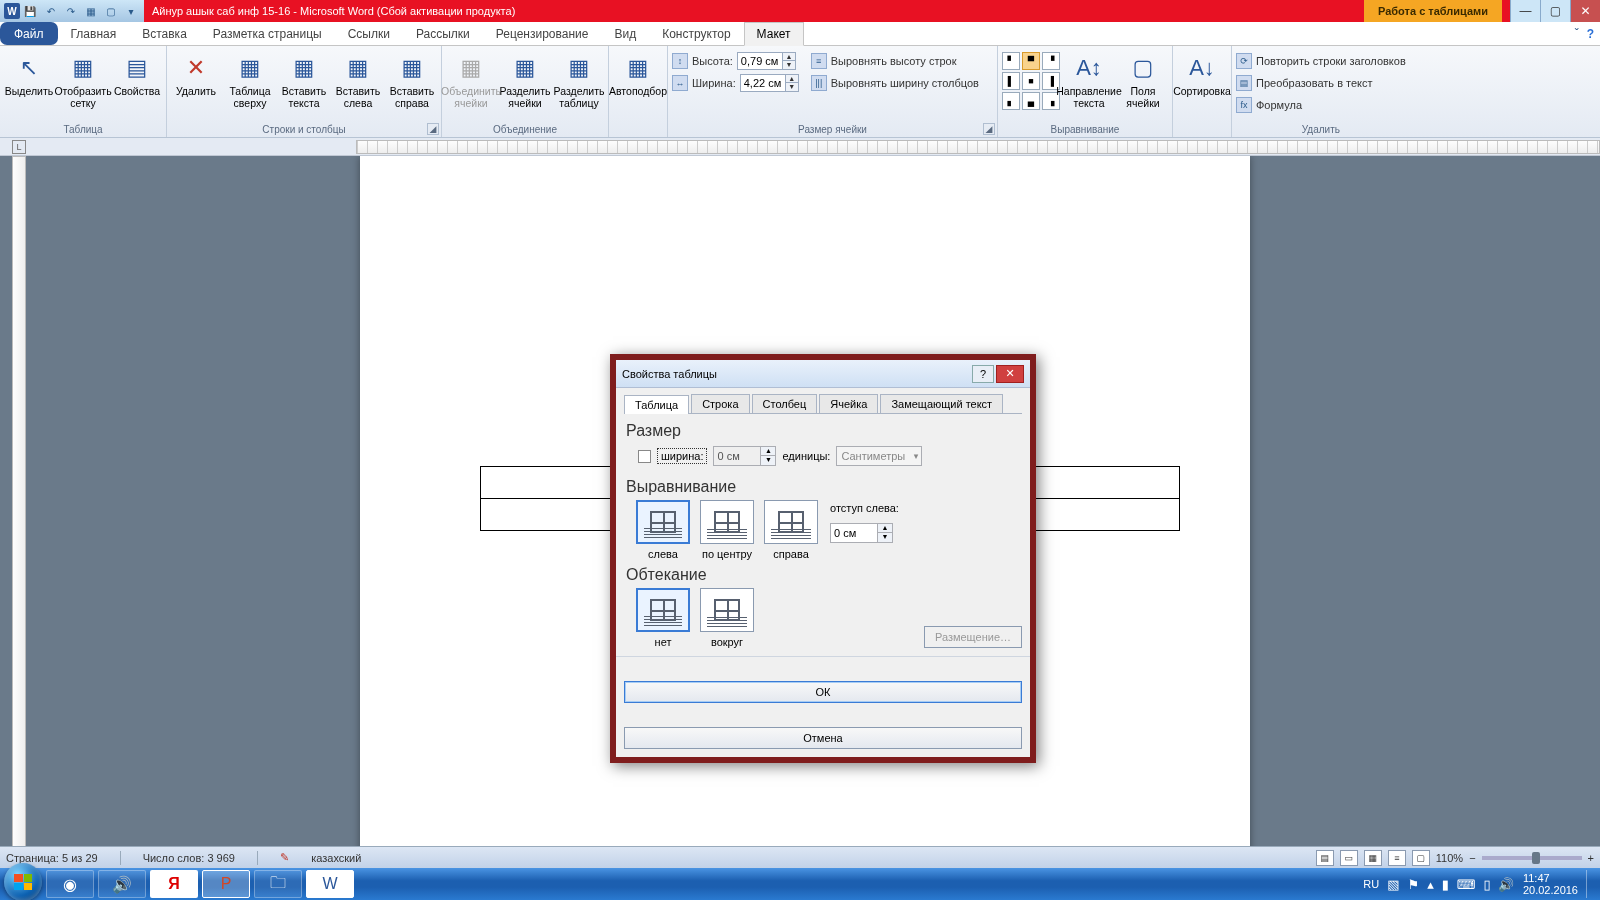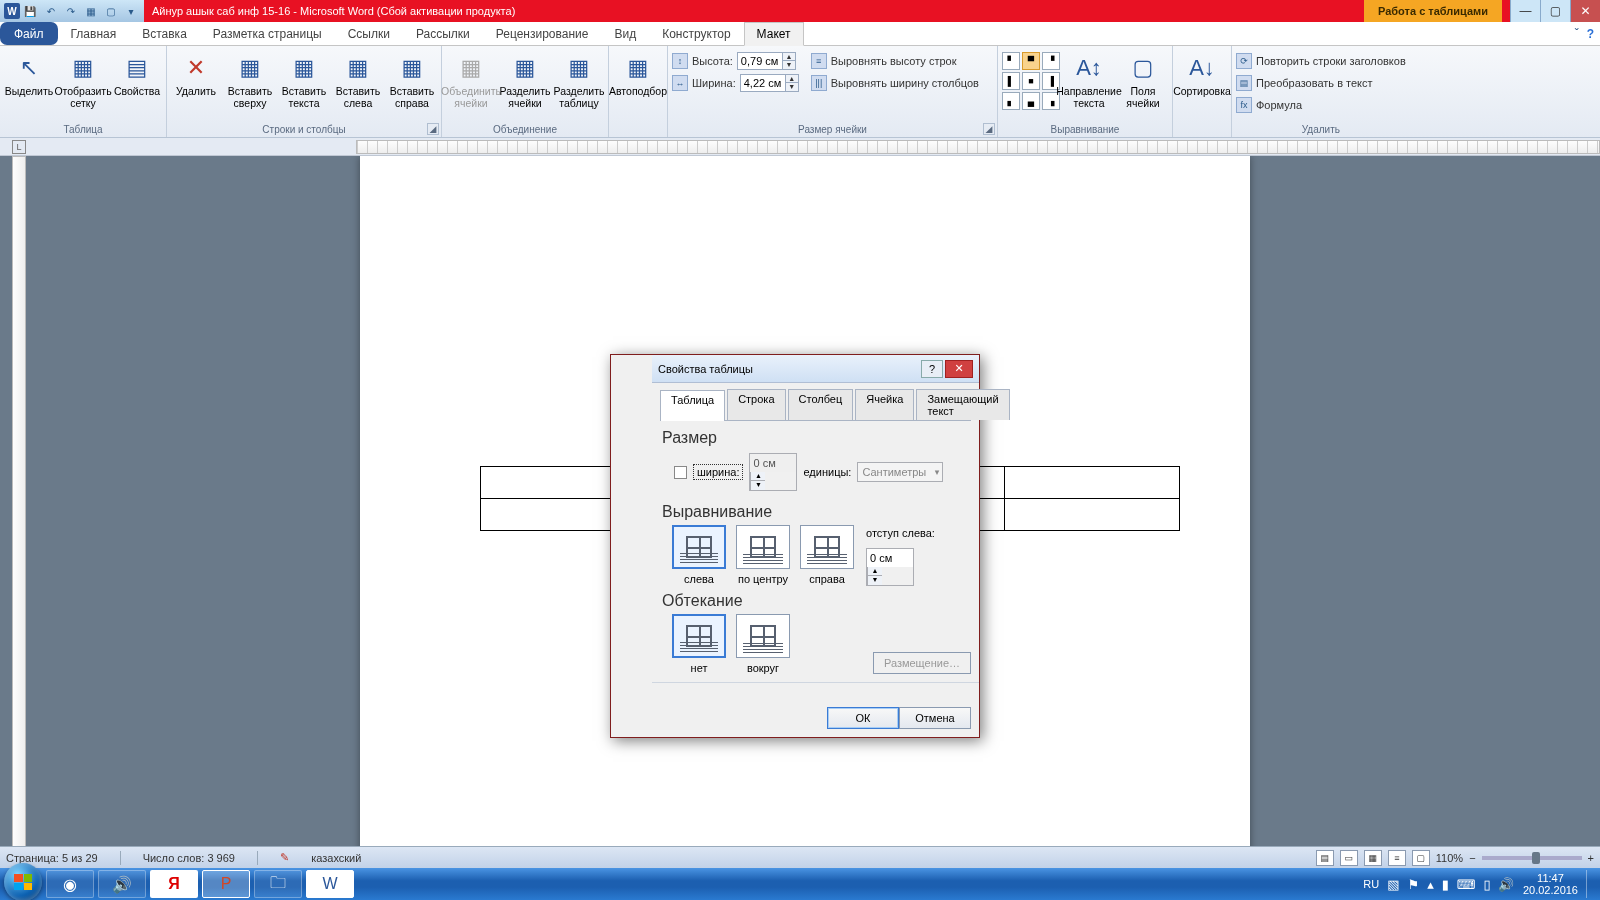--- a/index.html
+++ b/index.html
@@ -51,70 +51,70 @@
 .ruler-h { height:14px; flex:1; background:repeating-linear-gradient(90deg,#ccc 0,#ccc 1px,transparent 1px,transparent 10px),linear-gradient(#fdfdfd,#eee); border:1px solid #bbb; position:relative;}
 
 
 .docarea { position:absolute; top:156px; left:0; right:0; bottom:40px; background:#6a7a8a; overflow:hidden;}
 .v-ruler { position:absolute; left:12px; top:0; bottom:0; width:14px; background:linear-gradient(90deg,#fdfdfd,#eee); border:1px solid #bbb;}
 .page { position:absolute; left:360px; top:0; width:890px; height:820px; background:#fff; box-shadow:0 0 8px rgba(0,0,0,.4);}
 .doc-table { position:absolute; left:120px; top:310px; width:700px; border-collapse:collapse;}
 .doc-table td{ border:1px solid #000; height:32px;}
 
 
-.dialog { position:absolute; left:610px; top:198px; width:370px; background:#f0f0f0; border:1px solid #7f1d1d; box-shadow:3px 3px 14px rgba(0,0,0,.5); font-size:11px;padding-left:41px;}
+.dialog { position:absolute; left:610px; top:198px; width:426px; background:#f0f0f0; border:6px solid #7f1d1d; box-shadow:3px 3px 14px rgba(0,0,0,.5); font-size:11px;}
 .dlg-title { height:28px; background:linear-gradient(#e9f1fb,#cfe0f4); display:flex; align-items:center; padding:0 6px; border-bottom:1px solid #b0bed4;}
 .dlg-title span{ flex:1;}
 .dlg-title .dlg-btn{ width:22px; height:18px; border:1px solid #8aa; margin-left:2px; display:flex; align-items:center; justify-content:center; font-size:11px; background:#e8eef6;}
 .dlg-title .dlg-btn.close{ background:#d04040; color:#fff; border-color:#a02020; width:28px;}
 .dlg-body { padding:6px 8px 8px;}
 .dlg-tabs { display:flex; border-bottom:1px solid #aab4c4; margin-bottom:8px;}
 .dlg-tab { padding:3px 10px; border:1px solid #aab4c4; border-bottom:none; margin-right:2px; background:#e8e8e8; font-size:11px;}
 .dlg-tab.active{ background:#fff; position:relative; top:1px;}
 .fieldset-label { font-size:16px; color:#333; margin:4px 0 4px 2px;}
 .panel-row { display:flex; align-items:center; gap:6px; padding:2px 0 8px 14px;}
 .chk { width:13px; height:13px; border:1px solid #888; background:#fff;}
 .dotted-label { border:1px dotted #333; padding:1px 3px;}
-.sp-wrap { display:inline-flex; border:1px solid #abadb3;flex-direction:column;}
+.sp-wrap { display:inline-flex; border:1px solid #abadb3;}
 .sp-wrap input{ width:46px; border:none; height:18px; padding:0 3px; font-size:11px;}
 .sp-wrap .ar{ display:flex; flex-direction:column; border-left:1px solid #abadb3;}
 .sp-wrap .ar span{ width:14px; height:9px; font-size:7px; text-align:center; background:#eef2f8; border-bottom:1px solid #abadb3;}
 .select { display:inline-flex; border:1px solid #abadb3; background:#f4f4f4; height:20px; align-items:center; padding:0 16px 0 4px; position:relative; color:#888;}
 .select::after{ content:"▾"; position:absolute; right:3px; font-size:9px;}
 .icon-opts { display:flex; gap:10px; padding-left:6px; align-items:flex-start;}
 .icon-opt { display:flex; flex-direction:column; align-items:center; gap:4px; font-size:11px;}
 .icon-opt .box{ width:54px; height:44px; border:1px solid #8a9ab0; background:#fff; display:flex; align-items:center; justify-content:center; position:relative;}
 .icon-opt.sel .box{ border:2px solid #3a7bd5; background:#eaf3ff;}
 .tbl-glyph{ width:26px; height:22px; border:2px solid #57606f; position:relative;}
 .tbl-glyph::before{ content:""; position:absolute; left:50%; top:0; bottom:0; width:2px; background:#57606f;}
 .tbl-glyph::after{ content:""; position:absolute; top:50%; left:0; right:0; height:2px; background:#57606f;}
 .lines{ position:absolute; left:6px; right:6px; bottom:4px; height:10px; background:repeating-linear-gradient(#57606f 0 1px,transparent 1px 3px);}
 .dlg-bottom { display:flex; justify-content:flex-end; gap:6px; padding:8px 0 2px;}
-.dlg-footer { display:flex; justify-content:flex-end; padding:8px 8px; border-top:1px solid #cfd6e0; background:#f0f0f0;}
+.dlg-footer { display:flex; justify-content:flex-end; gap:8px; padding:8px 8px; border-top:1px solid #cfd6e0; background:#f0f0f0;flex-direction:column;}
 .btn { min-width:72px; height:22px; border:1px solid #8a9ab0; background:linear-gradient(#f8f8f8,#e4e8ef); font-size:11px; padding:0 10px;margin-top:16px;}
 .btn.primary{ border-color:#3a7bd5; box-shadow:0 0 0 1px #a7cdf5 inset;}
 .btn[disabled]{ color:#999; background:#f0f0f0;}
 
 
 .statusbar { position:absolute; left:0; right:0; bottom:32px; height:22px; background:linear-gradient(#dce6f4,#c2d2e8); border-top:1px solid #9ab; display:flex; align-items:center; font-size:11px; padding:0 6px; gap:22px; color:#333;}
 .statusbar .sep{ width:1px; height:14px; background:#9ab;}
 .statusbar .right{ margin-left:auto; display:flex; align-items:center; gap:6px;}
 .view-btn{ width:18px; height:16px; border:1px solid #8a9ab0; background:#fff; font-size:9px; display:flex; align-items:center; justify-content:center;}
 .zoom-slider{ width:100px; height:4px; background:#aac; position:relative;}
 .zoom-slider::after{ content:""; position:absolute; left:50%; top:-4px; width:8px; height:12px; background:#678; border-radius:2px;}
 
 
 .taskbar { position:absolute; left:0; right:0; bottom:0; height:32px; background:linear-gradient(#4a94e3,#1c5fb0 40%,#1c5fb0 60%,#2a7ad0); display:flex; align-items:center; padding:0 4px; gap:4px;}
 .start-orb{ width:38px; height:38px; border-radius:50%; background:radial-gradient(circle at 35% 30%,#7fd5ff,#0a5fb0 60%,#042a55); margin-top:-4px; box-shadow:0 0 6px rgba(255,255,255,.4) inset,0 2px 4px rgba(0,0,0,.4); display:flex; align-items:center; justify-content:center;}
 .orb-flag{ width:18px; height:16px; display:grid; grid-template:1fr 1fr/1fr 1fr; gap:1px;}
 .orb-flag span:nth-child(1){background:#f25022;} .orb-flag span:nth-child(2){background:#7fba00;} .orb-flag span:nth-child(3){background:#00a4ef;} .orb-flag span:nth-child(4){background:#ffb900;}
 .task-btn{ width:48px; height:28px; border:1px solid rgba(255,255,255,.3); border-radius:2px; display:flex; align-items:center; justify-content:center; font-size:16px; color:#fff; background:rgba(255,255,255,.08);}
 .task-btn.active{ background:rgba(255,255,255,.25); border-color:#fff;}
 .tray{ margin-left:auto; display:flex; align-items:center; gap:8px; color:#fff; font-size:11px; padding-right:2px;}
-.tray .clock{ text-align:center; line-height:1.1;}
+.tray .clock{ line-height:1.1;}
 .tray-ic{ font-size:13px;}
 </style>
 </head>
 <body>
 
 <div class="titlebar">
   <div class="qat">
     <div class="qat-icon-w">W</div>
     <div class="qat-btn">💾</div>
     <div class="qat-btn">↶</div>
@@ -170,21 +170,21 @@
     <div class="group-label">Таблица</div>
   </div>
   <div class="group">
     <div class="group-body">
       <div class="rb-big">
           <div class="ic" style="color:#c0392b">✕</div>
           <span>Удалить</span>
         </div>
       <div class="rb-big">
           <div class="ic">▦</div>
-          <span>Вставить сверху</span>
+          <span>Таблица сверху</span>
         </div>
       <div class="rb-big">
           <div class="ic">▦</div>
           <span>Вставить текста</span>
         </div>
       <div class="rb-big">
           <div class="ic">▦</div>
           <span>Вставить слева</span>
         </div>
       <div class="rb-big">

